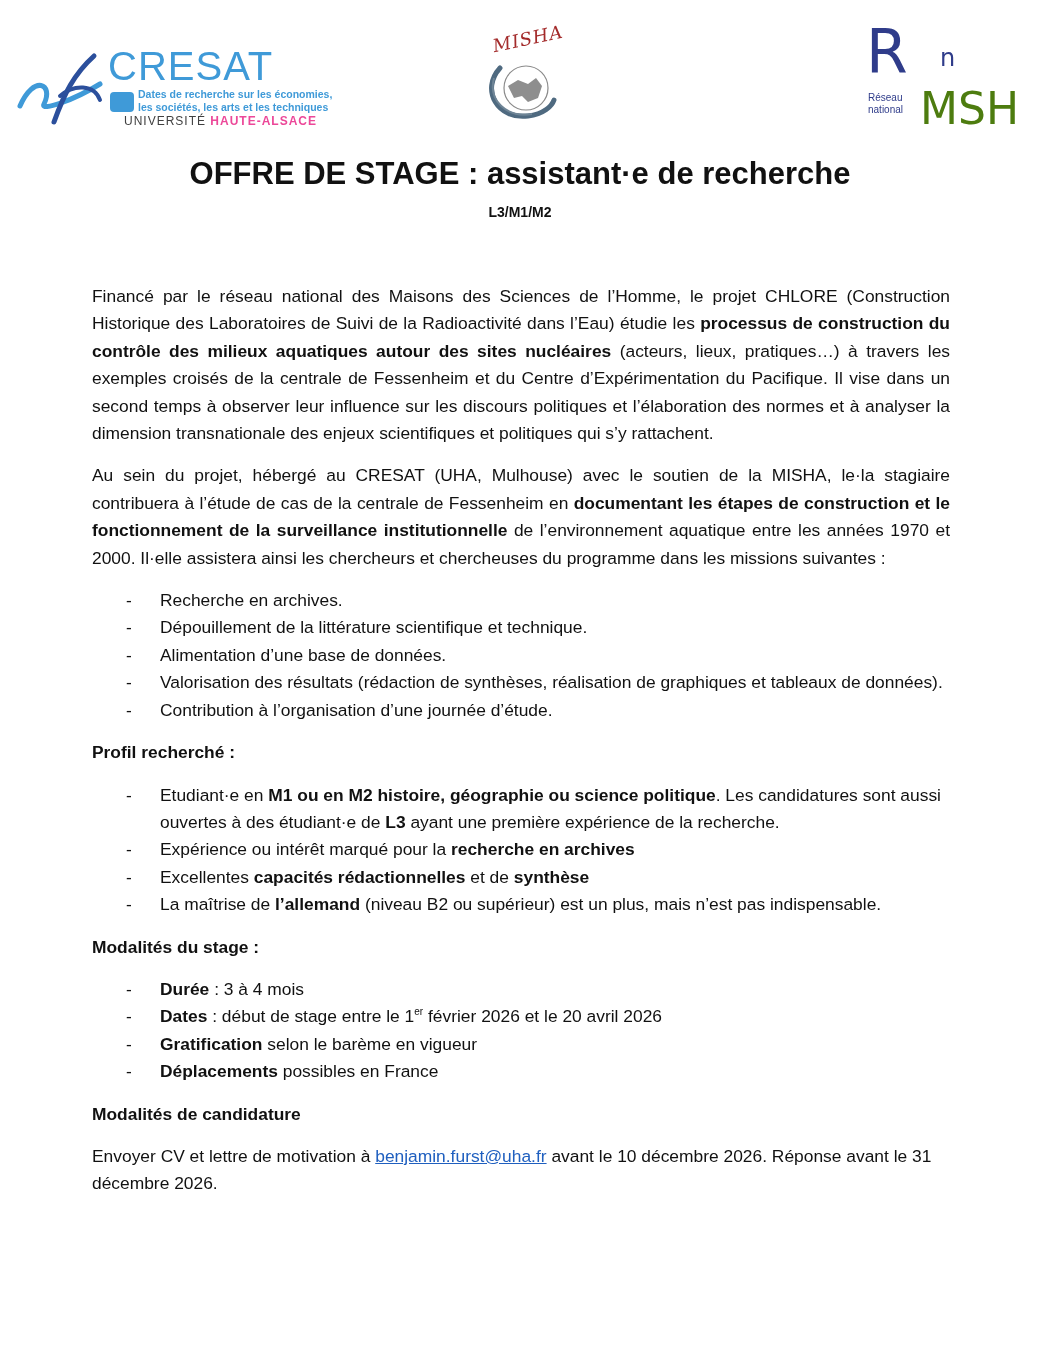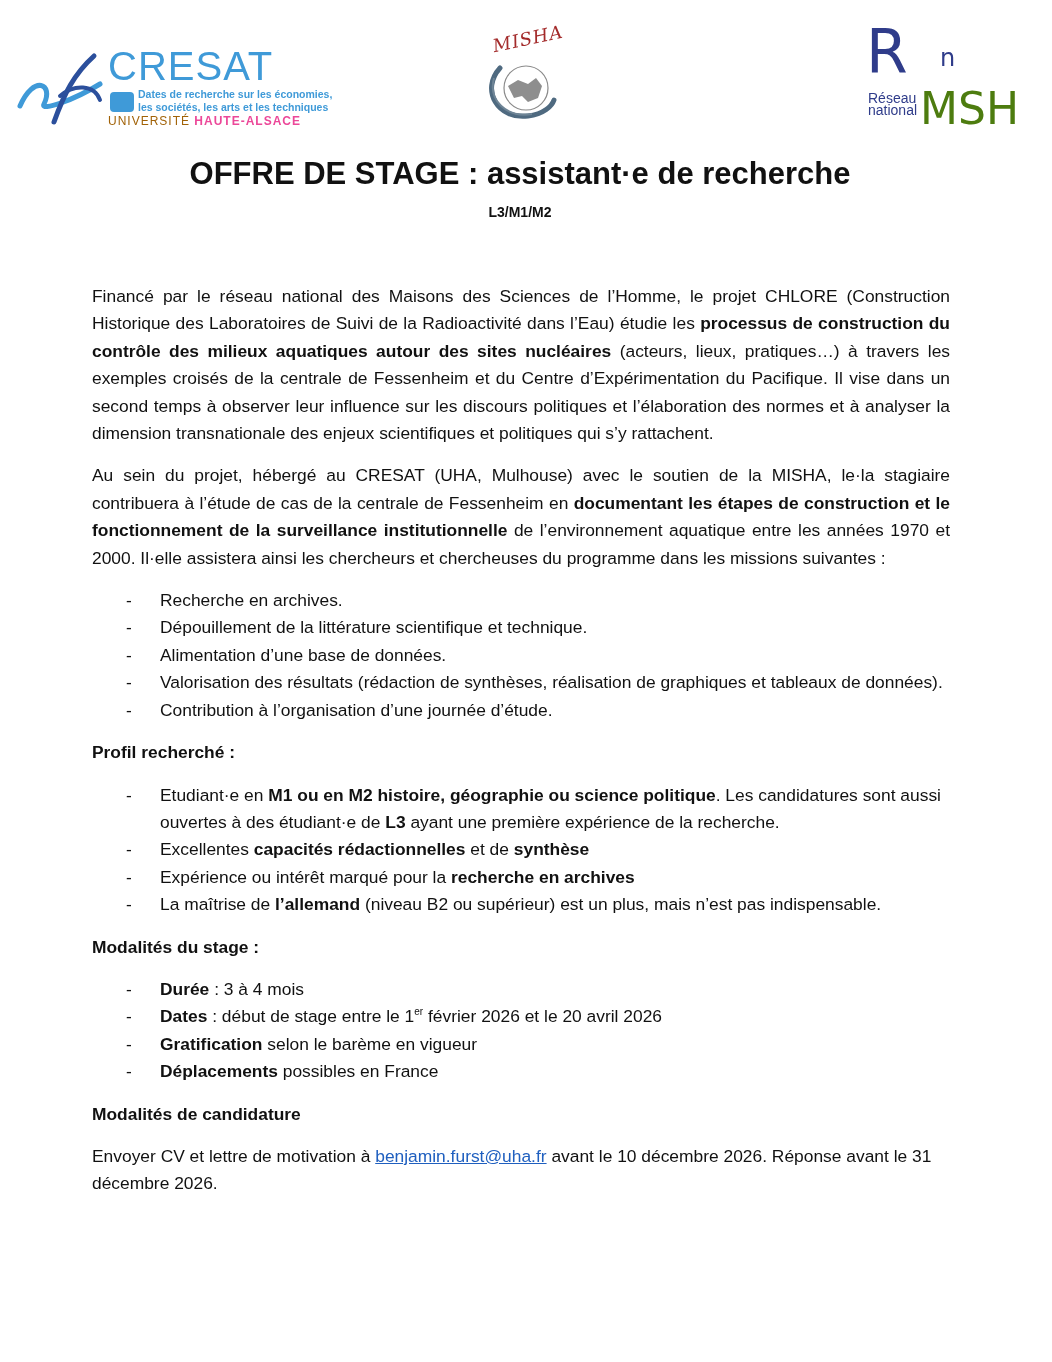--- a/index.html
+++ b/index.html
@@ -10,26 +10,26 @@
   #logo-misha { left: 478px; top: 28px; width: 86px; height: 92px; }
   #logo-rnmsh { left: 864px; top: 28px; width: 160px; height: 96px; }
   .cresat-word { position: absolute; left: 94px; top: 0px; font-size: 40px; color: #3f9ad8;
                  letter-spacing: 1px; font-family: "Liberation Sans", sans-serif; line-height: 44px; }
   .cresat-square { position: absolute; left: 96px; top: 48px; width: 24px; height: 20px;
                    background: #3f9ad8; border-radius: 4px; }
   .cresat-sub { position: absolute; left: 124px; top: 44px; font-size: 10.5px; color: #3f9ad8;
                 line-height: 13px; font-weight: bold; white-space: nowrap; }
   .cresat-univ { position: absolute; left: 94px; top: 70px; font-size: 12px; white-space: nowrap;
                  letter-spacing: 1px; line-height: 14px; }
-  .cresat-univ .u1 { color: #a16207; }
+  .cresat-univ .u1 { color: #404040; margin-left: 16px; }
   .cresat-univ .u2 { color: #ec4899; font-weight: bold; }
   .misha-word { position: absolute; left: 14px; top: 0px; font-size: 18px; color: #a32a2a;
                 font-style: italic; font-family: "DejaVu Serif", serif; letter-spacing: 1px;
                 transform: rotate(-12deg); }
-  .rn-sub { position: absolute; left: 4px; top: 64px; font-size: 14px; color: #2f3c8a; line-height: 12px; }
+  .rn-sub { position: absolute; left: 4px; top: 64px; font-size: 10px; color: #2f3c8a; line-height: 12px; }
   .rn-msh { position: absolute; left: 56px; top: 57px; font-size: 44px; color: #4d7c0f;
             font-family: "DejaVu Sans", sans-serif; line-height: 48px; letter-spacing: 0px; }
   .rn-r { position: absolute; left: 2px; top: -6px; font-size: 60px; color: #2f3c8a;
           font-family: "DejaVu Sans", sans-serif; line-height: 60px; }
   .rn-n { position: absolute; left: 76px; top: 18px; font-size: 24px; color: #2f3c8a;
           font-family: "DejaVu Sans", sans-serif; line-height: 24px; }
 
   .title { position: absolute; left: 0; width: 1040px; top: 158px; text-align: center;
            font-size: 31px; font-weight: bold; line-height: 32px; }
   .subtitle { position: absolute; left: 0; width: 1040px; top: 200px; text-align: center;
@@ -98,22 +98,22 @@
     <li>Recherche en archives.</li>
     <li>Dépouillement de la littérature scientifique et technique.</li>
     <li>Alimentation d’une base de données.</li>
     <li>Valorisation des résultats (rédaction de synthèses, réalisation de graphiques et tableaux de données).</li>
     <li>Contribution à l’organisation d’une journée d’étude.</li>
   </ul>
 
   <div class="section-head">Profil recherché :</div>
   <ul class="dash">
     <li><span>Etudiant·e en </span><b>M1 ou en M2 histoire, géographie ou science politique</b><span>. Les candidatures sont aussi ouvertes à des étudiant·e de </span><b>L3</b><span> ayant une première expérience de la recherche.</span></li>
+    <li><span>Expérience ou intérêt marqué pour la </span><b>recherche en archives</b></li>
     <li><span>Excellentes </span><b>capacités rédactionnelles</b><span> et de </span><b>synthèse</b></li>
-    <li><span>Expérience ou intérêt marqué pour la </span><b>recherche en archives</b></li>
     <li><span>La maîtrise de </span><b>l’allemand</b><span> (niveau B2 ou supérieur) est un plus, mais n’est pas indispensable.</span></li>
   </ul>
 
   <div class="section-head">Modalités du stage :</div>
   <ul class="dash">
     <li><b>Durée</b><span> : 3 à 4 mois</span></li>
     <li><b>Dates</b><span> : début de stage entre le 1</span><sup>er</sup><span> février 2026 et le 20 avril 2026</span></li>
     <li><b>Gratification</b><span> selon le barème en vigueur</span></li>
     <li><b>Déplacements</b><span> possibles en France</span></li>
   </ul>

